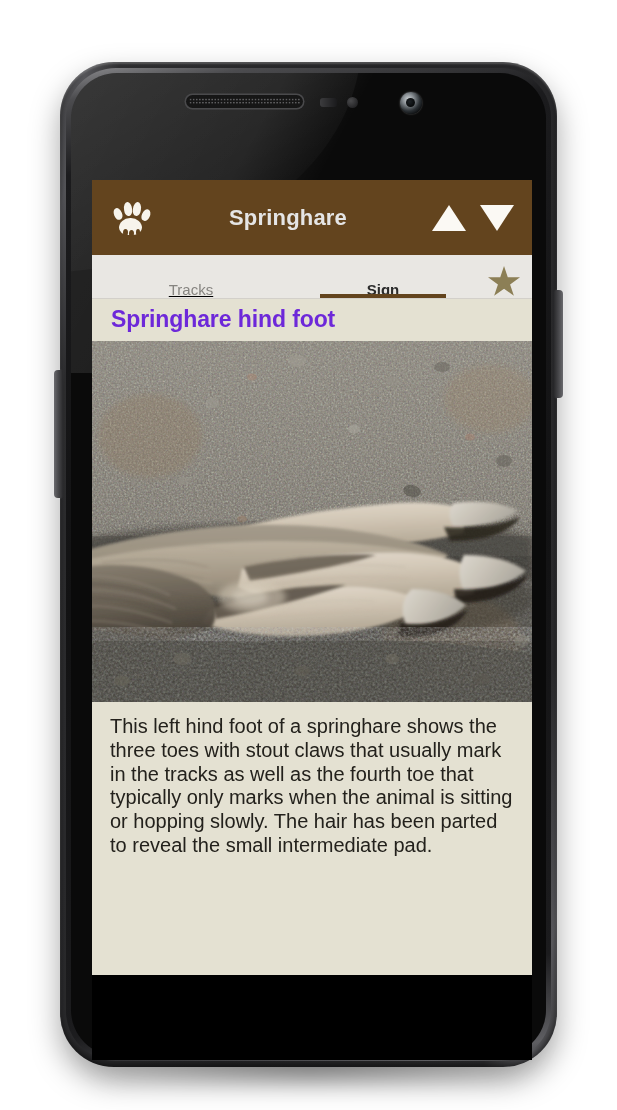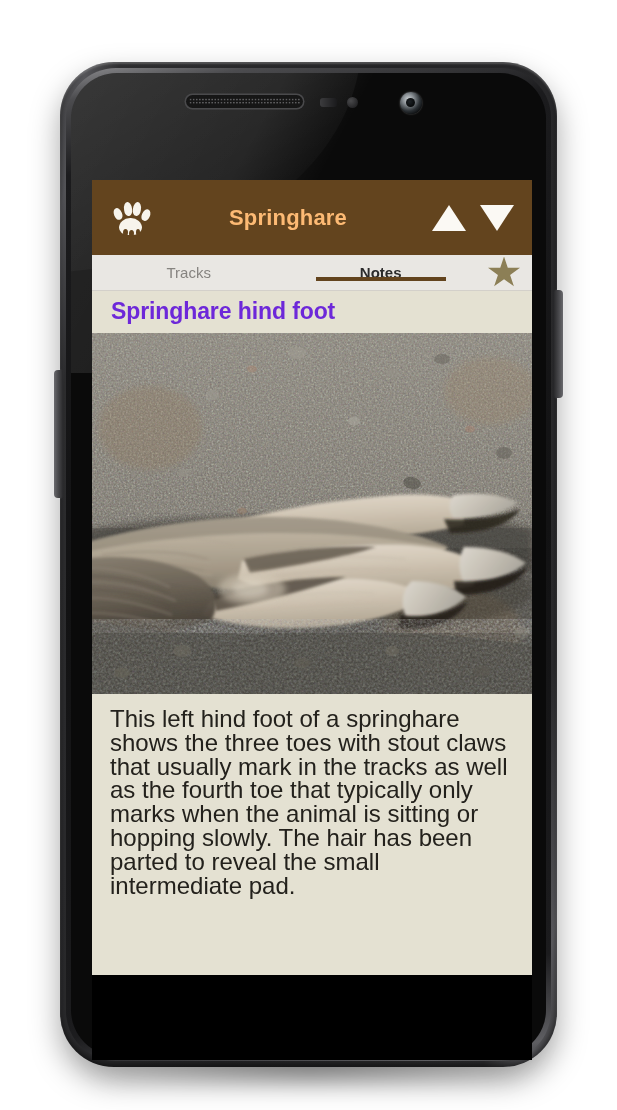--- a/index.html
+++ b/index.html
@@ -191,21 +191,21 @@
     background: #63441e;
     border-radius: 50%;
   }
   .paw-icon .n1 { left: 12.5px; top: 31.5px; width: 5px; height: 7px; }
   .paw-icon .n2 { left: 19px;   top: 32.5px; width: 5px; height: 7px; }
   .paw-icon .n3 { left: 25.5px; top: 31.5px; width: 4.5px; height: 7px; }
 
   .app-title {
     flex: 1 1 auto;
     text-align: center;
-    color: #fdba74;
+    color: #e5e5e5;
     font-size: 22px;
     font-weight: bold;
     letter-spacing: 0.2px;
     margin-left: -6px;
   }
 
   .nav-arrows {
     display: flex;
     align-items: center;
     gap: 14px;
@@ -222,26 +222,27 @@
     border-bottom: 26px solid #fbf9f4;
   }
   .tri-down {
     border-left: 17px solid transparent;
     border-right: 17px solid transparent;
     border-top: 26px solid #fbf9f4;
   }
 
   
   .tabbar {
-    height: 36px;
+    height: 44px;
     background: #e9e7e3;
     display: flex;
-    align-items: center;
+    align-items: flex-end;
     border-bottom: 1px solid #d3d0ca;
     box-sizing: border-box;
+    text-decoration: underline;
   }
   .tab {
     flex: 1 1 auto;
     display: flex;
     align-items: center;
     justify-content: center;
     position: relative;
     font-size: 15px;
     color: #868480;
     cursor: pointer;
@@ -291,21 +292,21 @@
     width: 440px;
     height: 361px;
     overflow: hidden;
     background: #7d786e;
   }
   .photo svg { display: block; }
 
   
   .bodytext {
     padding: 13px 18px 0 18px;
-    font-size: 24px;
+    font-size: 20px;
     line-height: 23.8px;
     color: #23211c;
     box-sizing: border-box;
   }
 
   
   .screen-filler {
     position: absolute;
     left: 92px;
     top: 975px;
@@ -357,21 +358,21 @@
       <div class="app-title">Springhare</div>
 
       <div class="nav-arrows">
         <div class="tri-up"></div>
         <div class="tri-down"></div>
       </div>
     </div>
 
     <div class="tabbar">
       <div class="tab">Tracks</div>
-      <div class="tab active">Notes</div>
+      <div class="tab active">Sign</div>
       <div class="tab-star">
         <div class="star-shape"></div>
       </div>
     </div>
 
     <div class="subtitle-bar">
       <div class="heading">Springhare hind foot</div>
     </div>
 
     <div class="photo">

